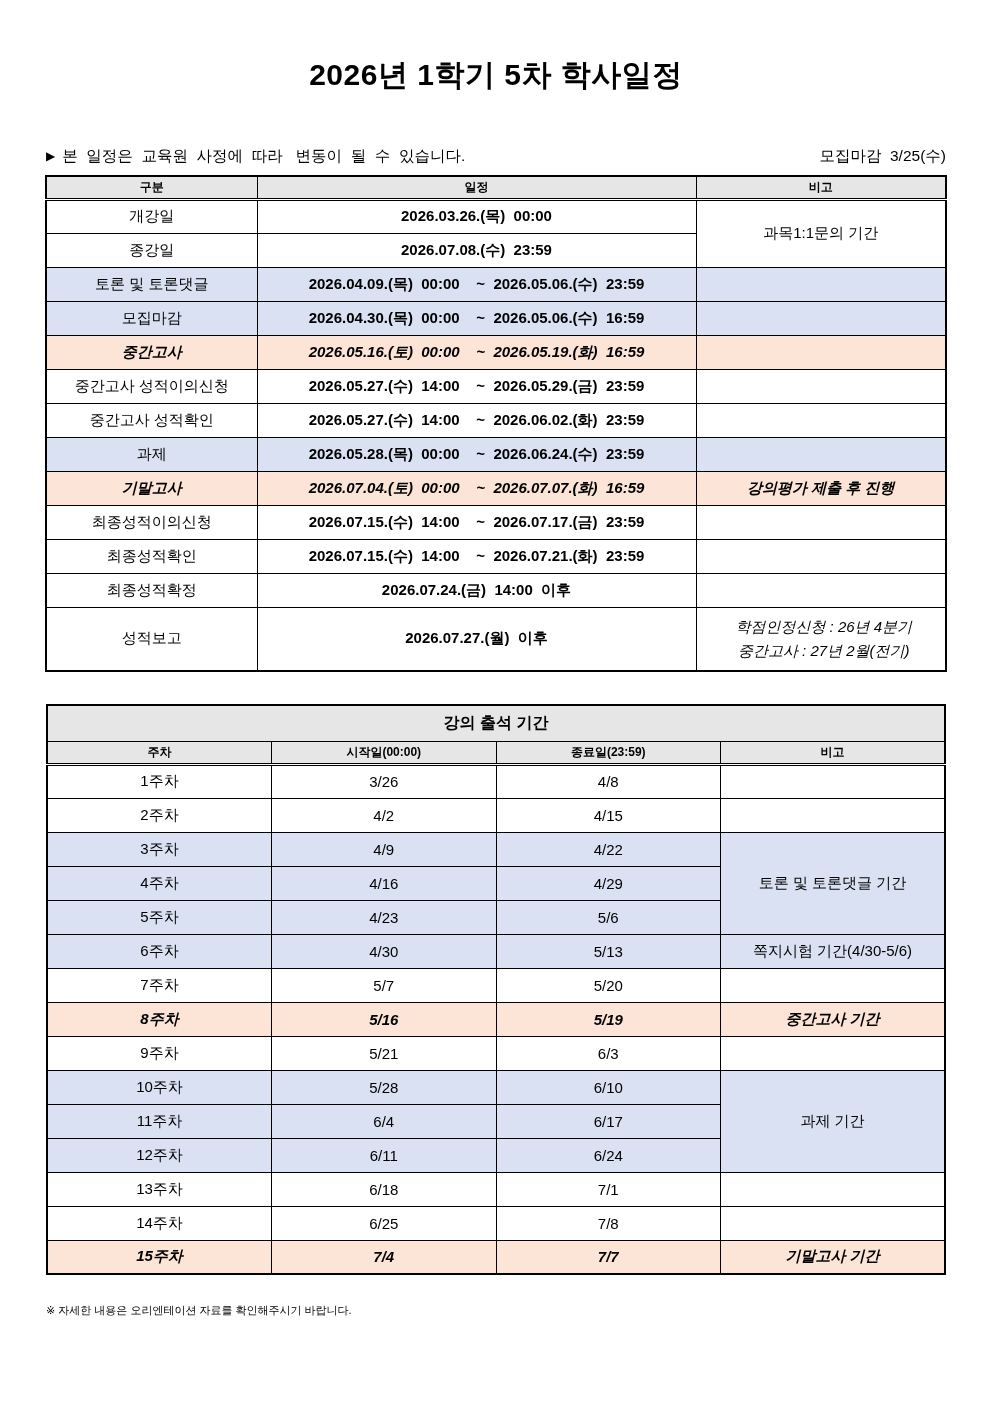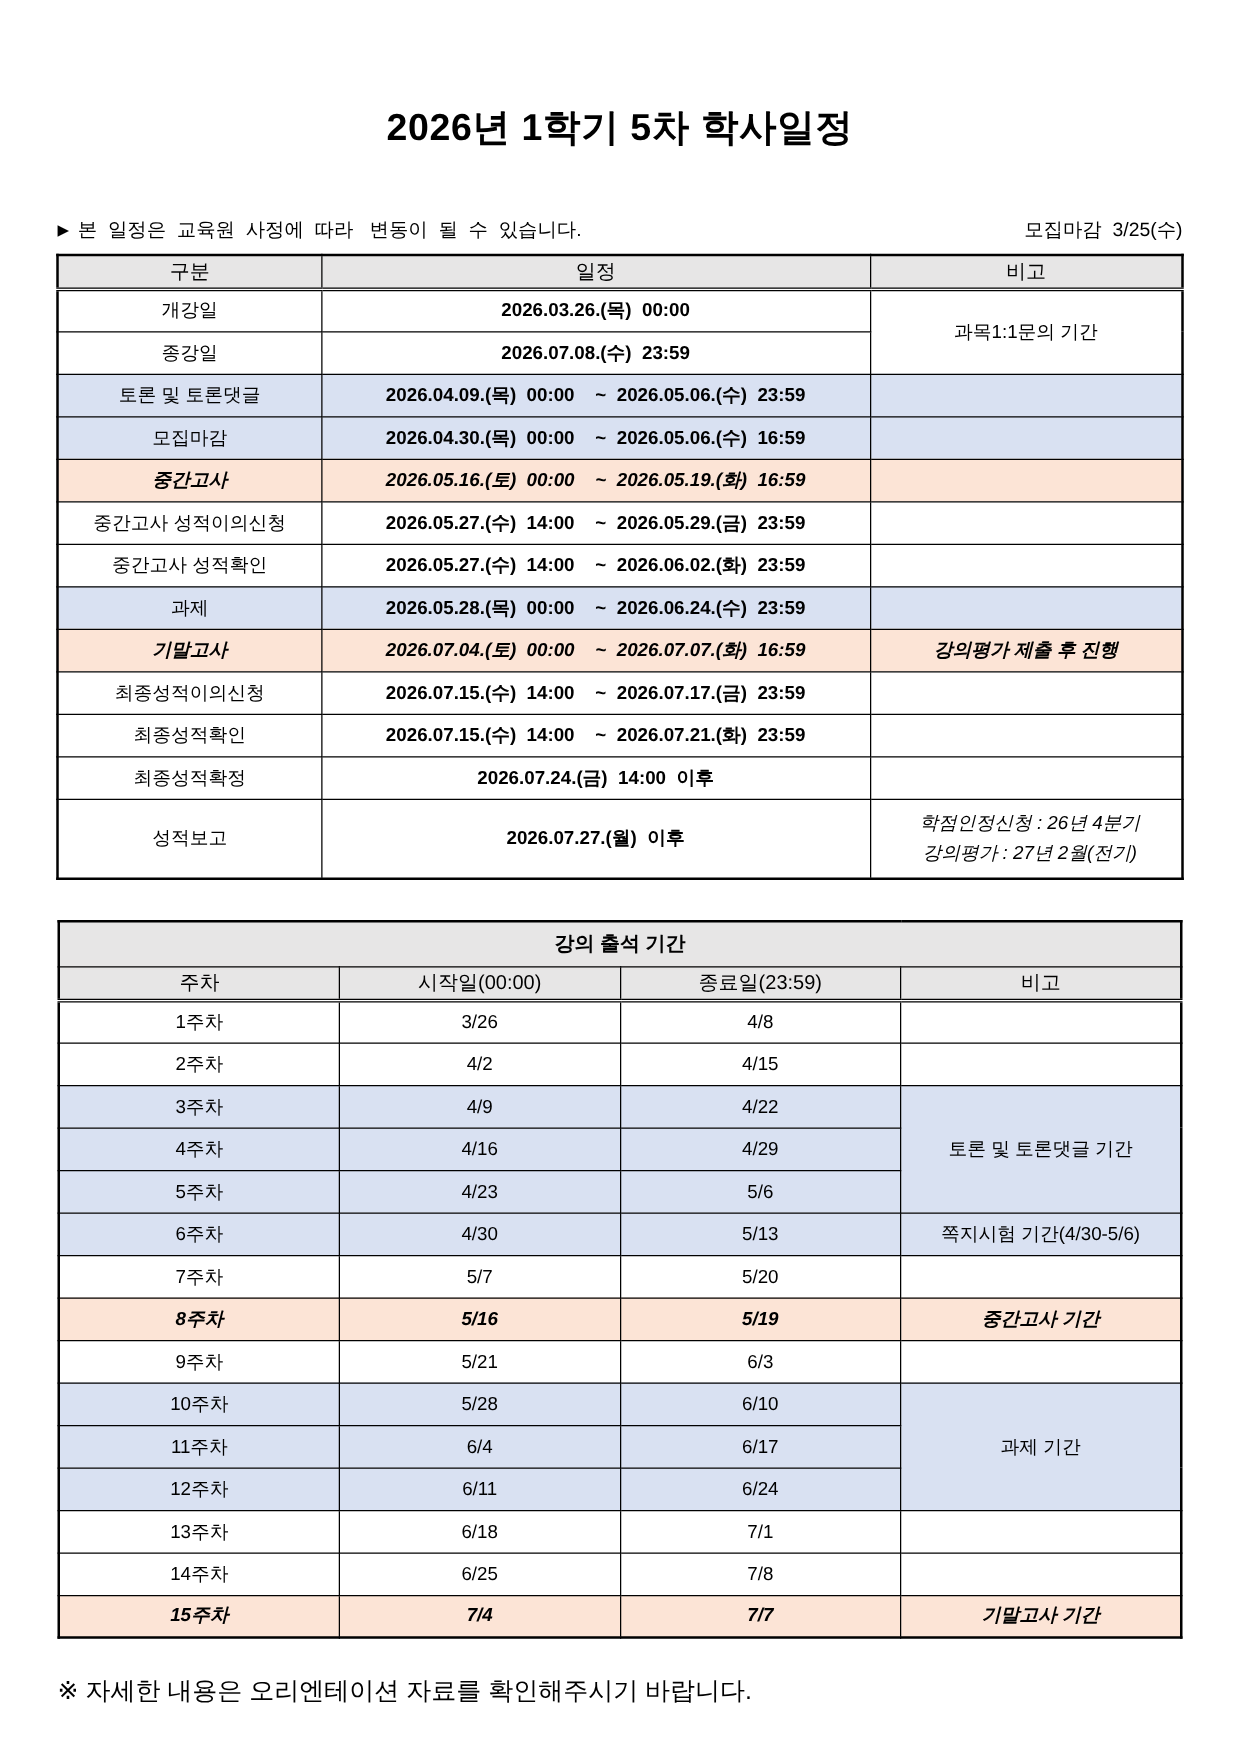--- a/index.html
+++ b/index.html
@@ -1,56 +1,56 @@
 <!DOCTYPE html>
 <html style="--blue: #D9E1F2; --orange: #FCE4D6; --gray: #E7E6E6; --border: #000000;"><head>
 <meta charset="utf-8">
 <style>
   :root { --blue:#D9E1F2; --orange:#FCE4D6; --gray:#E7E6E6; --border:#000000; }
   * { box-sizing: border-box; }
   body { margin:0; background:#ffffff; }
   .doc {
     width:992px; min-height:1403px; margin:0 auto; background:#ffffff;
     font-family:"Liberation Sans","DejaVu Sans",sans-serif; color:#000;
-    padding-top:84px;
+    padding-top:56px;
   }
   .title {
     margin:0; text-align:center; font-size:30px; font-weight:bold;
     letter-spacing:0.5px; line-height:1.25;
   }
   .notice-row {
     width:900px; margin:52px auto 8px auto; display:flex;
     justify-content:space-between; align-items:baseline;
     font-size:15.5px; white-space:pre-wrap;
   }
   .notice-left { display:flex; align-items:baseline; gap:7px; }
   .bullet { font-size:12px; position:relative; top:-1px; }
   table {
     width:900px; margin:0 auto; border-collapse:collapse; table-layout:fixed;
     border:2px solid var(--border); font-size:15px;
   }
   td, th { border:1px solid var(--border); text-align:center; vertical-align:middle; padding:2px 4px; }
   thead th {
-    background:var(--gray); font-size:16px; font-weight:normal; height:16px;
+    background:var(--gray); font-size:12px; font-weight:bold; height:16px;
     border-bottom:3px double var(--border);
   }
   .tbl-title th {
     background:var(--gray); font-size:16px; font-weight:bold; height:36px;
     border-bottom:1px solid var(--border);
   }
   tbody td { height:34px; }
   tr.tall td { height:64px; }
   tr.bg-blue td { background:var(--blue);margin-top:28px; }
   tr.bg-orange td { background:var(--orange);font-style:italic; }
   tr.bold td { font-weight:bold; }
   td.note-regular { font-weight:normal; }
   td.sched { white-space:pre-wrap;font-weight:bold; }
   td.note-left { text-align:center; padding-left:10px; line-height:1.6;font-style:italic; }
   .gap { height:32px; }
-  .footer-note { width:900px; margin:28px auto 0 auto; font-size:20px; }
+  .footer-note { width:900px; margin:28px auto 0 auto; font-size:11px; }
   
   .t1 .c1{width:211px} .t1 .c2{width:439px} .t1 .c3{width:250px}
   .t2 .c1{width:211px} .t2 .c2{width:219px} .t2 .c3{width:220px} .t2 .c4{width:250px}
 </style>
 </head>
 <body>
 
 <div class="doc">
 
   <h1 class="title">2026년  1학기  5차  학사일정</h1>
@@ -129,21 +129,21 @@
       <tr>
         <td>최종성적확정</td>
         <td class="sched">2026.07.24.(금)  14:00  이후</td>
         <td></td>
       </tr>
       <tr class="tall">
         <td>성적보고</td>
         <td class="sched">2026.07.27.(월)  이후</td>
         <td class="note-left">
           <div>학점인정신청 : 26년  4분기</div>
-          <div>강의평가 : 27년  2월(전기)</div>
+          <div>중간고사 : 27년  2월(전기)</div>
         </td>
       </tr>
     </tbody>
   </table>
 
   <div class="gap"></div>
 
   <table class="t2">
     <thead>
       <tr class="tbl-title">

